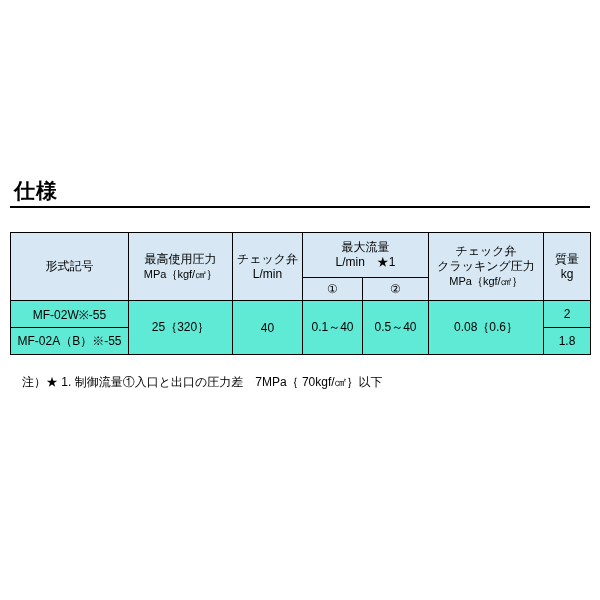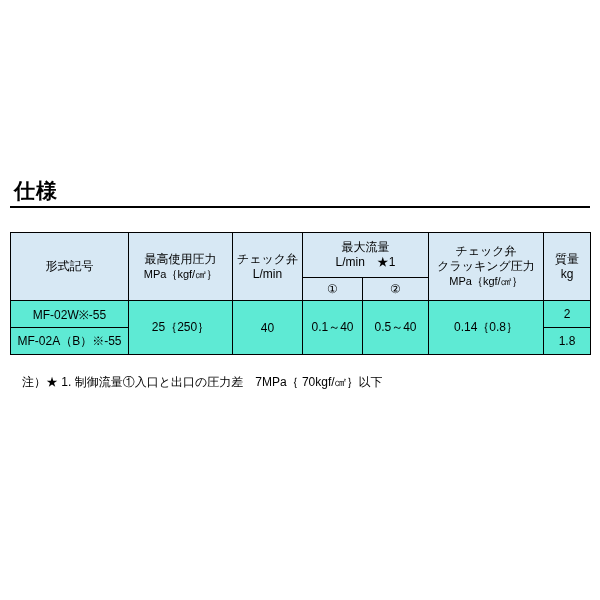--- a/index.html
+++ b/index.html
@@ -135,25 +135,25 @@
           <div>kg</div>
         </td>
       </tr>
       <tr>
         <td class="head-cell head-sub sup-circ">①</td>
         <td class="head-cell head-sub sup-circ">②</td>
       </tr>
 
       <tr>
         <td class="body-cell model-cell">MF-02W※-55</td>
-        <td class="body-cell" rowspan="2">25｛250｝</td>
+        <td class="body-cell" rowspan="2">25｛320｝</td>
         <td class="body-cell" rowspan="2">40</td>
         <td class="body-cell small" rowspan="2">0.1～40</td>
         <td class="body-cell small" rowspan="2">0.5～40</td>
-        <td class="body-cell" rowspan="2">0.14｛0.8｝</td>
+        <td class="body-cell" rowspan="2">0.08｛0.6｝</td>
         <td class="body-cell">2</td>
       </tr>
       <tr>
         <td class="body-cell model-cell">MF-02A（B）※-55</td>
         <td class="body-cell">1.8</td>
       </tr>
     </tbody>
   </table>
 
   <div class="notes">

